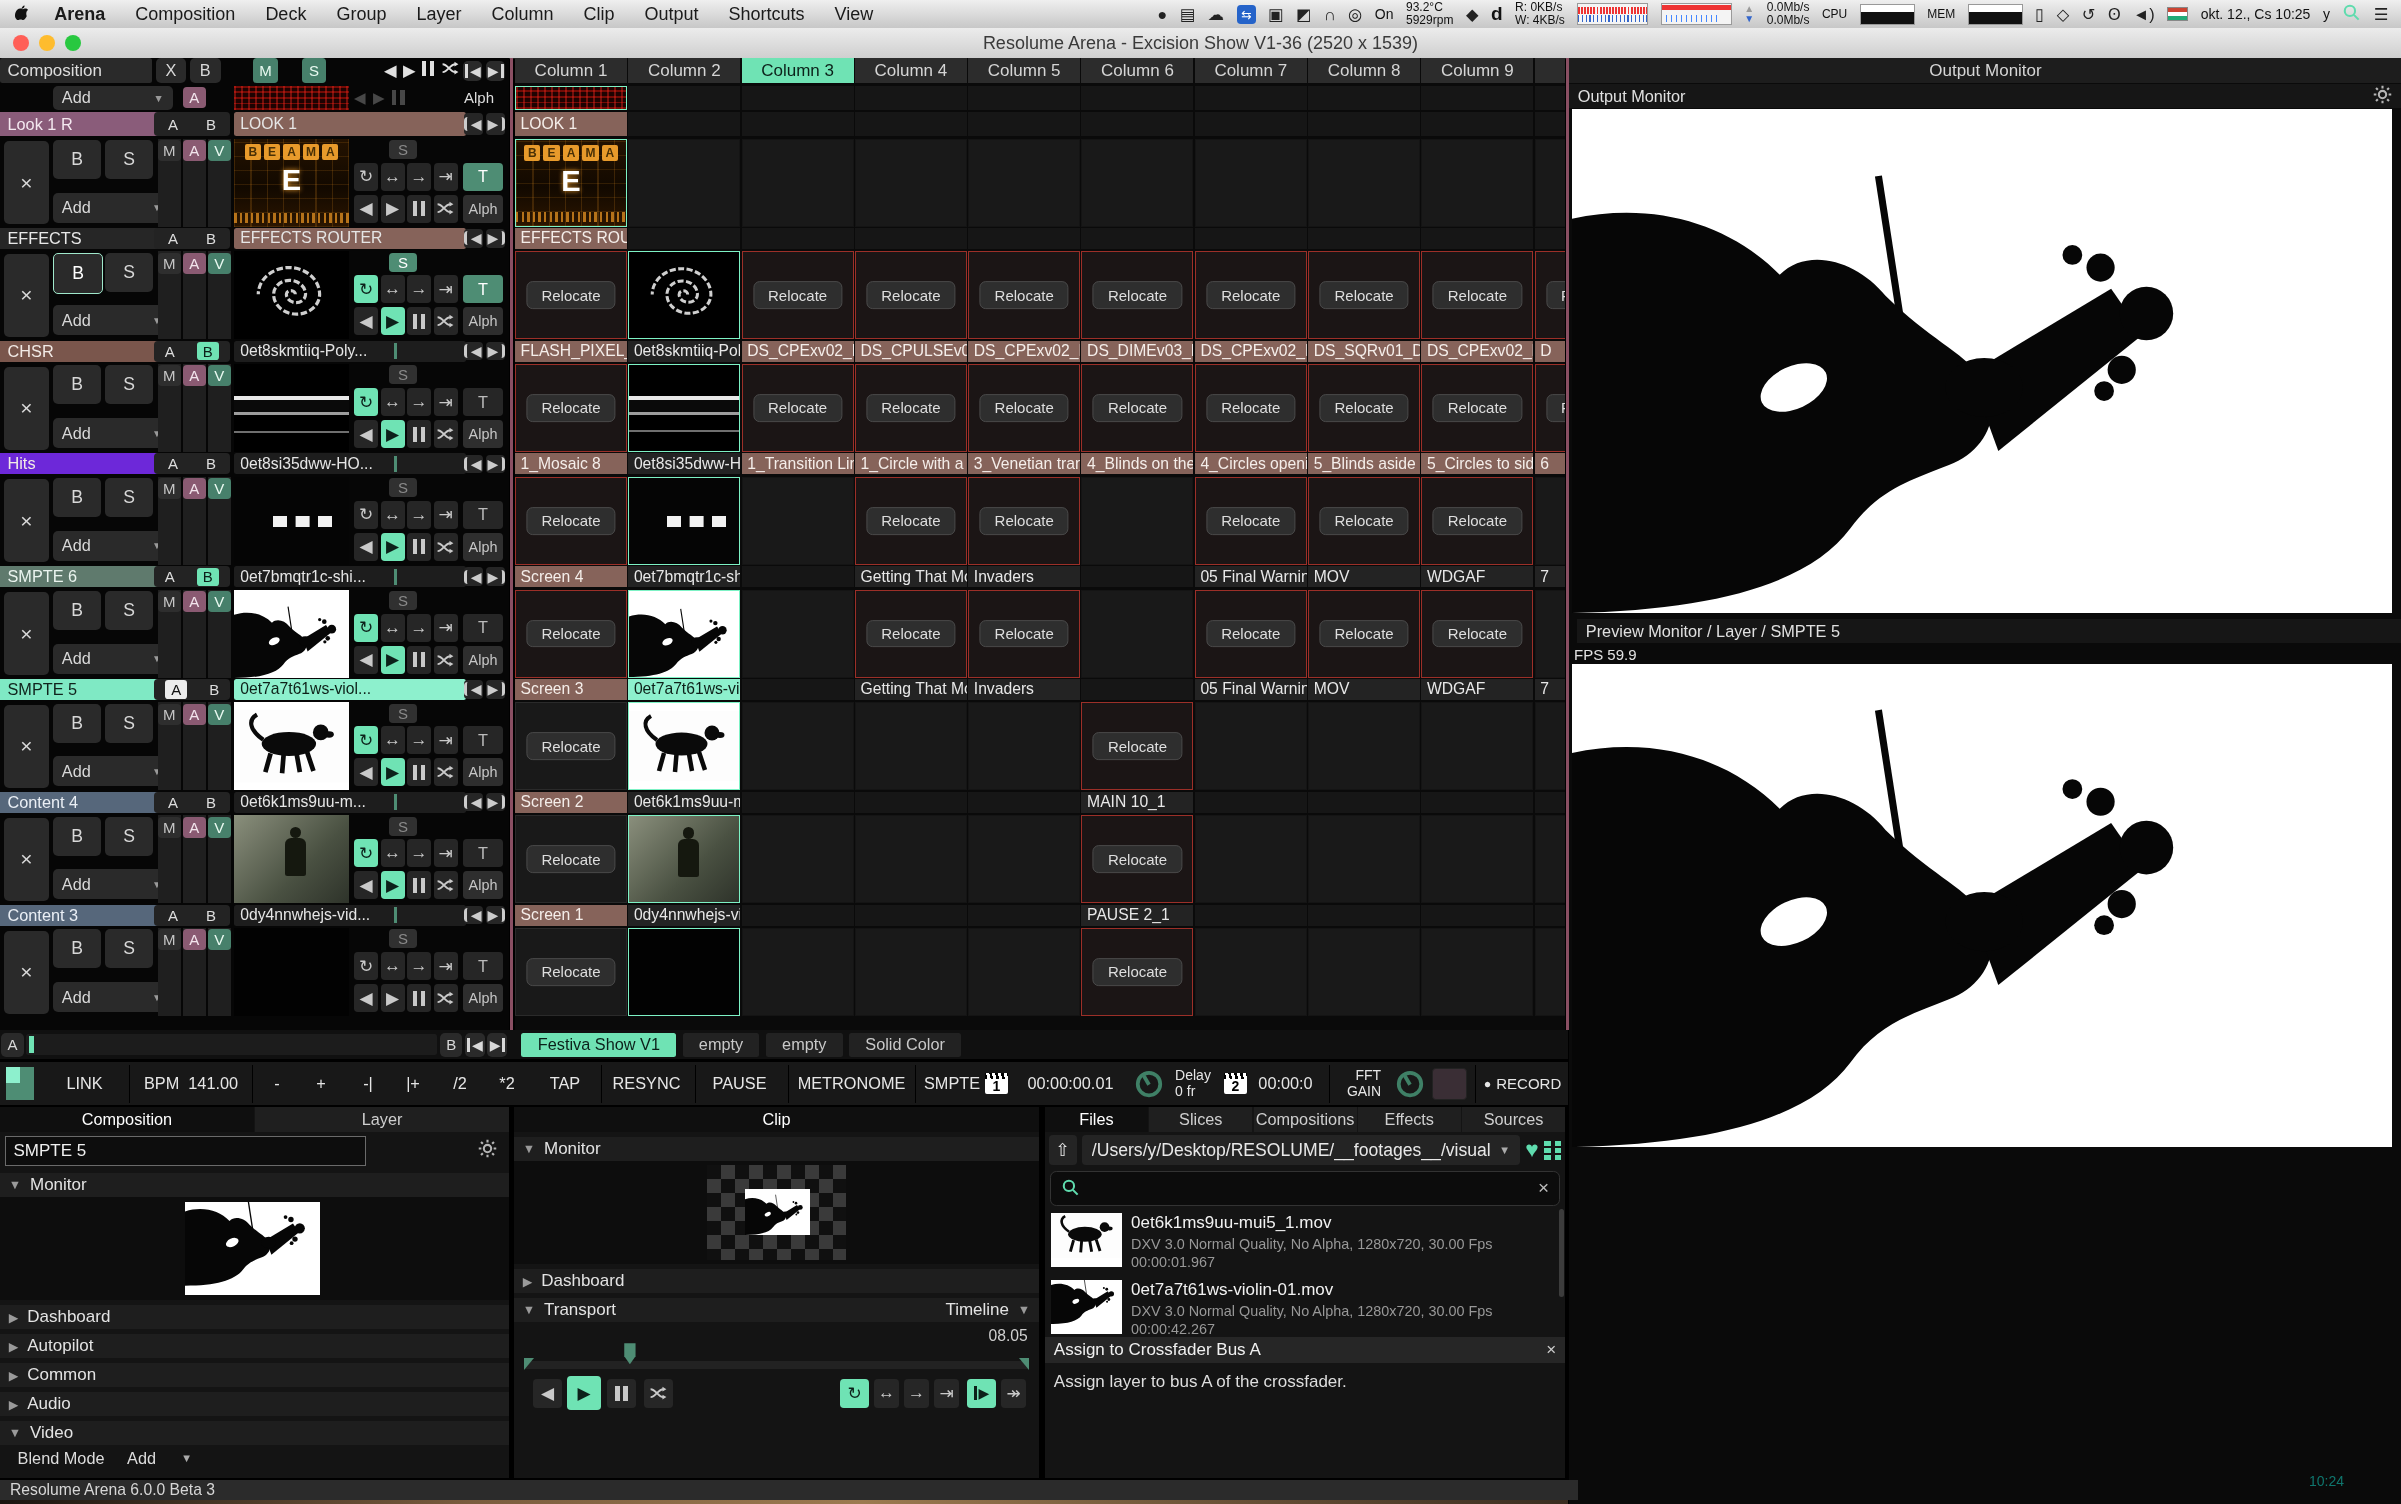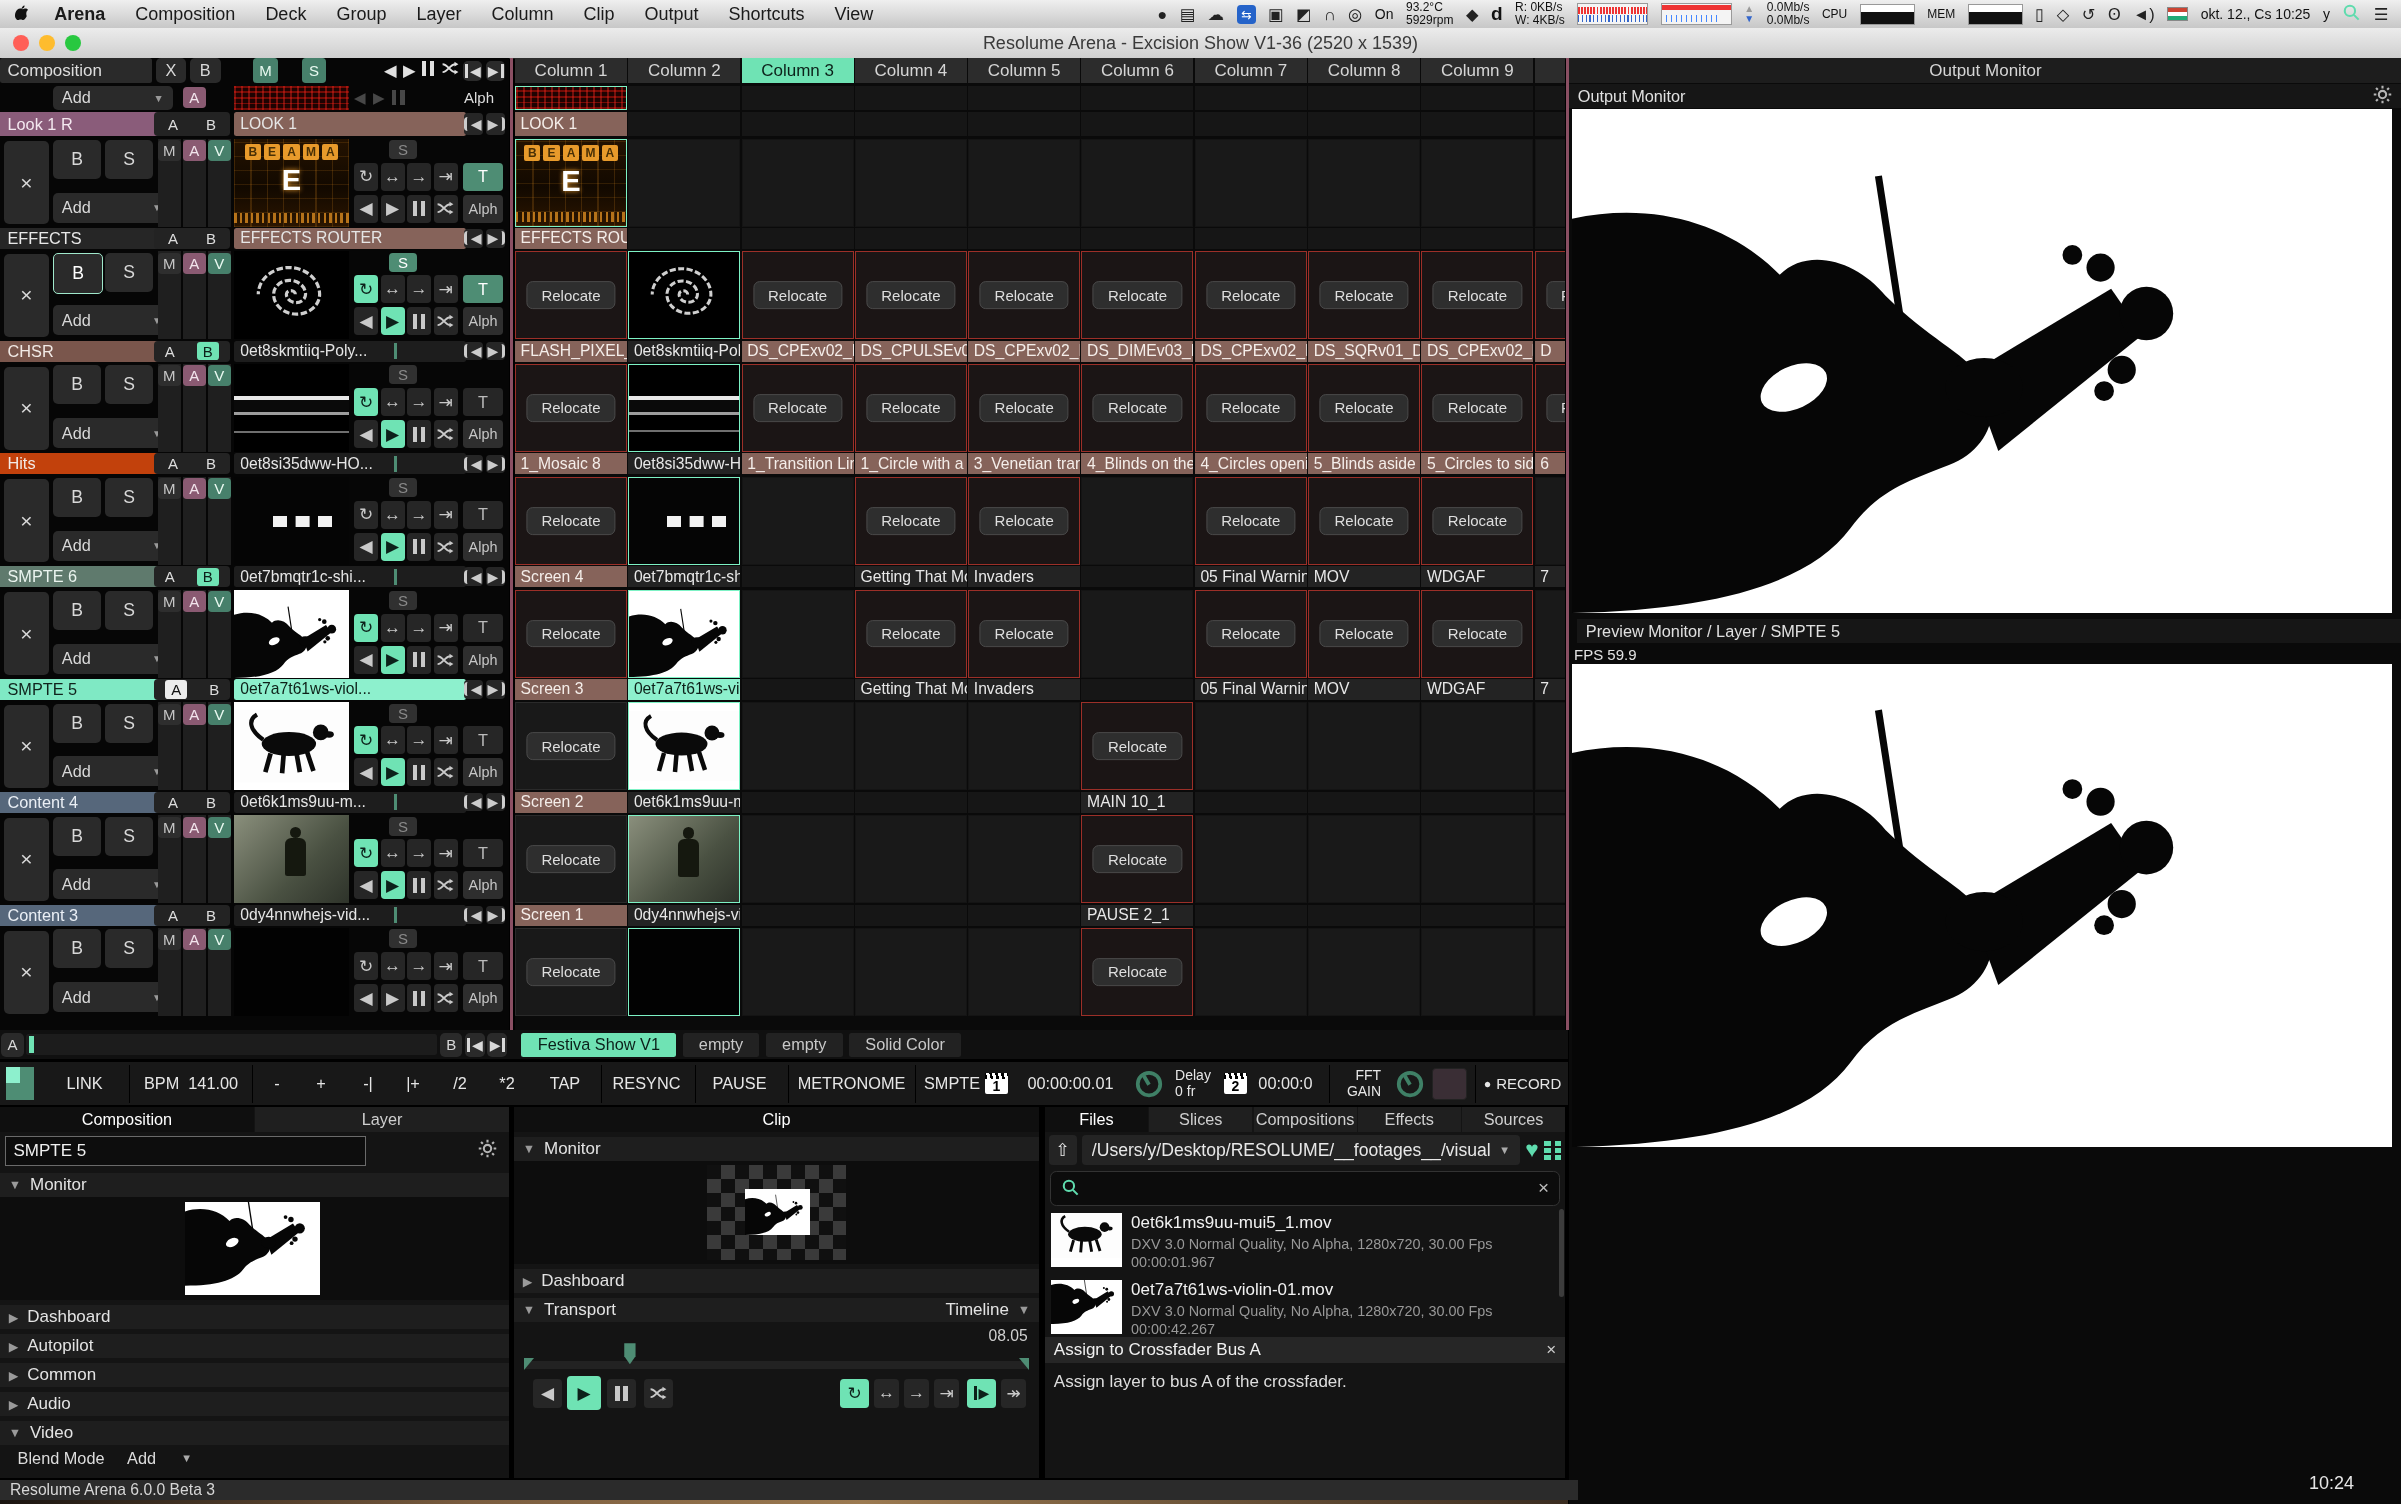--- a/index.html
+++ b/index.html
@@ -138,21 +138,21 @@
   .searchbox{height:33px;background:#0c0c0c;border:0.6px solid #333;border-radius:6.3px;display:flex;align-items:center;padding:0 10px;gap:8.8px;}
   .pathbtn{width:28px;height:30px;background:#242424;border-radius:3.8px;display:flex;align-items:center;justify-content:center;font-size:17.6px;color:#e8e8e8;}
   .viewgrid{width:17.6px;height:17.6px;position:relative;}
   .viewgrid i{position:absolute;width:7.5px;height:5px;background:#5fdcae;}
   .viewgrid i:nth-child(1){left:0;top:0;} .viewgrid i:nth-child(2){right:0;top:0;width:6.3px;}
   .viewgrid i:nth-child(3){left:0;top:7px;} .viewgrid i:nth-child(4){right:0;top:7px;width:6.3px;}
   .viewgrid i:nth-child(5){left:0;top:14px;} .viewgrid i:nth-child(6){right:0;top:14px;width:6.3px;}
 
   #statusbar{left:0;top:1480px;width:1568px;height:20px;background:#2b2b2b;display:flex;align-items:center;padding-left:10px;font-size:15.7px;color:#d6d6d6;}
   #wallpaper{left:0;top:1500px;width:1568px;height:5px;background:linear-gradient(90deg,#1a1410,#7a5c3e 30%,#9c7a50 55%,#3a2c20);}
-  #clock1024{left:2309px;top:1473px;font-size:18px;color:#e5e5e5;}
+  #clock1024{left:2309px;top:1473px;font-size:14px;color:#0f766e;}
 </style>
 </head>
 <body>
 
 <div id="screen">
 
   <div id="menubar">
     <span id="apple-logo"><svg viewBox="0 0 24 28" width="16.3" height="19" xmlns="http://www.w3.org/2000/svg">
   <path d="M16.5 1c.2 1.6-.5 3.1-1.4 4.2-1 1.1-2.5 2-4 1.9-.2-1.5.6-3.1 1.5-4.1C13.6 1.9 15.2 1.1 16.5 1zM20.5 20.3c-.6 1.5-1 2.1-1.8 3.4-1.1 1.8-2.8 4-4.8 4-1.8 0-2.3-1.2-4.7-1.2-2.4 0-2.9 1.2-4.7 1.2-2 0-3.5-2-4.7-3.8C-2.3 19.2-.6 11.9 3 8.8 4.6 7.4 6.6 6.6 8.5 6.6c2 0 3.2 1.2 4.8 1.2 1.6 0 2.5-1.2 4.8-1.2 1.7 0 3.5.9 4.8 2.5-4.2 2.3-3.5 8.3-2.4 11.2z" fill="#111" transform="scale(.8) translate(3,0)"></path>
 </svg></span>
@@ -453,21 +453,21 @@
             <svg viewBox="0 0 24 20" width="19" height="16.3" xmlns="http://www.w3.org/2000/svg">
   <path d="M2,5 C9,5 11,15 18,15 M2,15 C9,15 11,5 18,5" stroke="currentColor" stroke-width="2.4" fill="none"></path>
   <path d="M17,2 L22,5 L17,8 Z M17,12 L22,15 L17,18 Z" fill="currentColor"></path>
 </svg>
           </span>
         </span>
         <span class="badge" style="position: absolute; left: 463px; top: 24px; width: 40px; height: 28px; font-size: 16.3px; background: rgb(38, 38, 38); color: rgb(187, 187, 187);">T</span>
         <span class="badge dim" style="position: absolute; left: 463px; top: 56px; width: 40px; height: 28px; font-size: 14.4px;">Alph</span>
       </div>
       <div class="layer-label">
-        <span class="lname" style="background: #c2410c; color: rgb(242, 234, 230);">Hits</span>
+        <span class="lname" style="background: #6d28d9; color: rgb(242, 234, 230);">Hits</span>
         <span class="lab">
           <span>A</span>
           <span>B</span>
         </span>
         <span class="lclip">0et8si35dww-HO...<i style="position: absolute; right: 69px; top: 2.5px; bottom: 2.5px; width: 3.8px; background: rgb(78, 141, 116);"></i></span>
         <span class="lkn">
           <span>
             <span class="skipL">◀</span>
           </span>
           <span>

